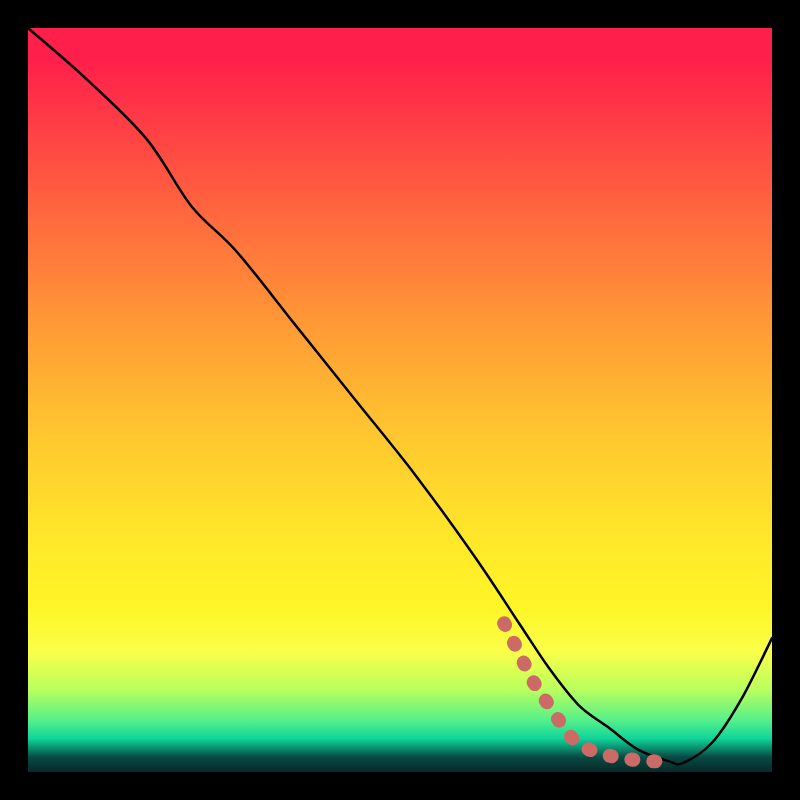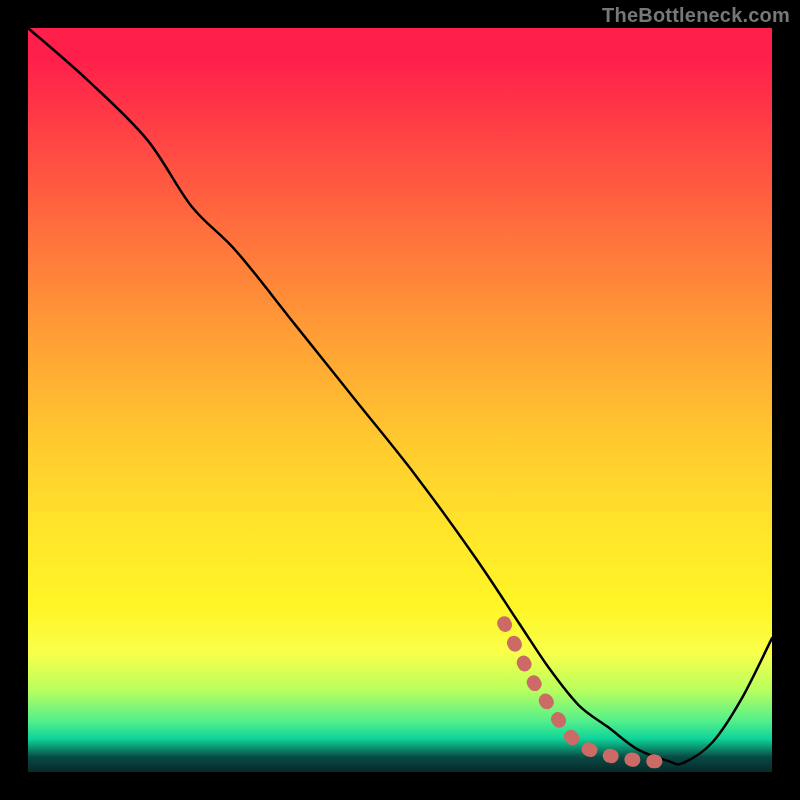--- a/index.html
+++ b/index.html
@@ -60,21 +60,20 @@
     width: 744px;
     height: 744px;
     display: block;
   }
 </style>
 </head>
 <body>
 
 <div class="wrap">
 
-  <div class="attribution">TheBottleneck.com</div>
 
   <div class="plot">
     <svg class="lines" viewBox="0 0 744 744" preserveAspectRatio="none">
       <g id="svg-curves">
           <path d="M 0 0 C 9.92 8.679999999999987, 39.68000000000001 33.47999999999992, 59.52 52.07999999999993 C 79.36 70.67999999999994, 101.68 90.52000000000002, 119.04 111.60000000000002 C 136.4 132.68000000000004, 148.8 159.95999999999995, 163.68 178.55999999999995 C 178.56 197.15999999999994, 190.96000000000004 203.36000000000004, 208.32000000000002 223.20000000000005 C 225.68 243.04000000000005, 247.99999999999997 272.8, 267.84 297.6 C 287.67999999999995 322.40000000000003, 307.52 347.2, 327.36 372 C 347.20000000000005 396.8, 367.04 420.35999999999996, 386.88 446.4 C 406.71999999999997 472.44, 429.03999999999996 503.44, 446.4 528.24 C 463.76 553.04, 478.64000000000004 576.6, 491.04 595.2 C 503.44 613.8000000000001, 510.88 626.2, 520.8 639.84 C 530.7199999999999 653.48, 540.6399999999999 667.12, 550.56 677.04 C 560.48 686.9599999999999, 570.4000000000001 691.9200000000001, 580.32 699.36 C 590.24 706.8, 600.16 716.0999999999999, 610.0799999999999 721.68 C 619.9999999999999 727.26, 632.4 730.6080000000001, 639.84 732.84 C 647.2800000000001 735.072, 647.28 738.172, 654.72 735.072 C 662.1600000000001 731.972, 674.5600000000001 725.152, 684.48 714.24 C 694.4 703.328, 704.32 686.96, 714.24 669.6 C 724.16 652.24, 739.04 620, 744 610.08" fill="none" stroke="#000000" stroke-width="2.5" stroke-linejoin="round" stroke-linecap="round"></path>
           <path d="M 476.16 595.2 C 478.64000000000004 600.1600000000001, 486.08000000000004 615.0400000000001, 491.04 624.96 C 496 634.88, 500.96000000000004 646.0400000000001, 505.92 654.72 C 510.88 663.4, 515.8399999999999 669.5999999999999, 520.8 677.04 C 525.76 684.48, 531.3399999999999 693.408, 535.68 699.36 C 540.02 705.312, 543.12 709.28, 546.84 712.752 C 550.5600000000001 716.2239999999999, 553.66 718.0840000000001, 558 720.192 C 562.34 722.3, 567.92 723.912, 572.88 725.4 C 577.84 726.8879999999999, 582.8 728.128, 587.76 729.12 C 592.72 730.112, 597.68 730.732, 602.64 731.352 C 607.6 731.972, 612.56 732.4680000000001, 617.52 732.84 C 622.48 733.212, 629.92 733.4599999999999, 632.4 733.584" fill="none" stroke="#cc6a66" stroke-width="14" stroke-linecap="round" stroke-dasharray="2 20"></path>
         </g>
     </svg>
   </div>
 

